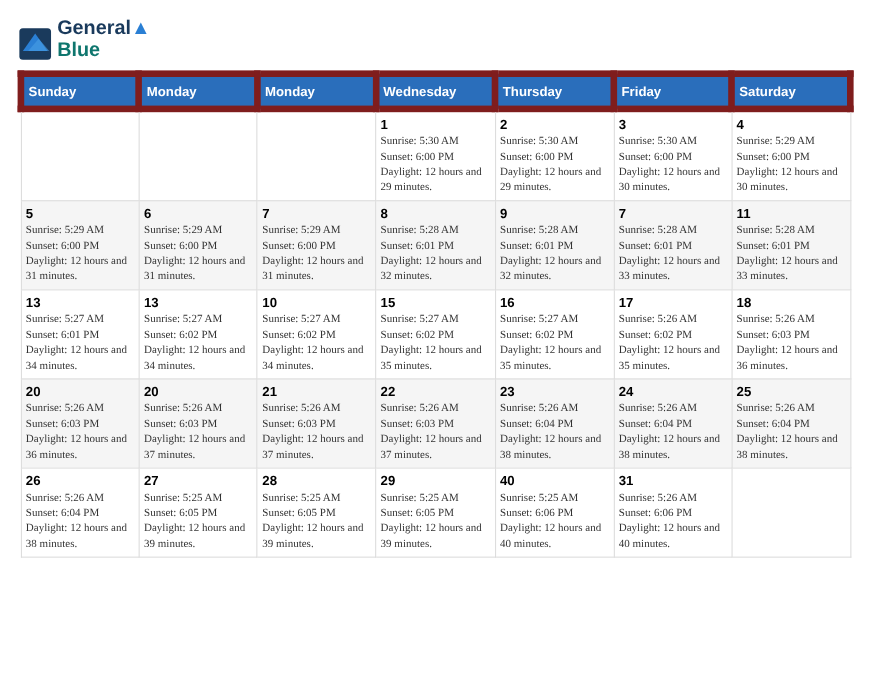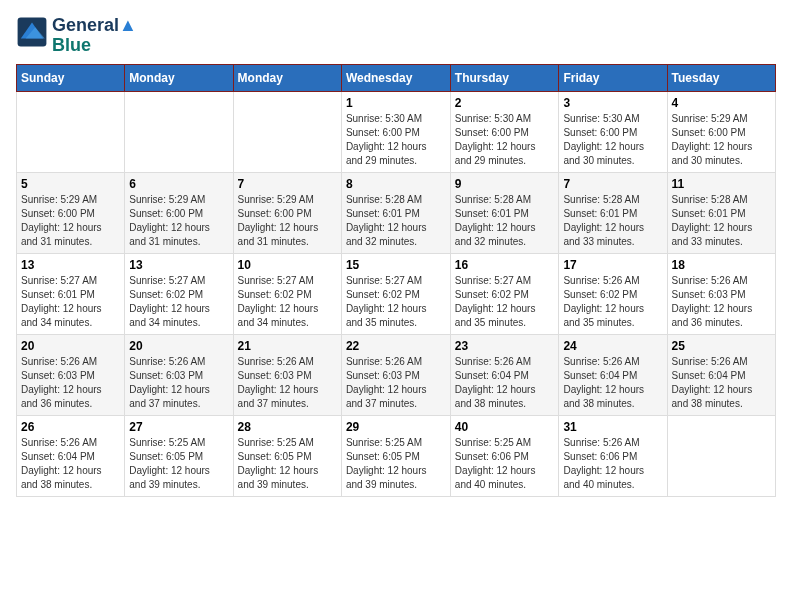--- a/index.html
+++ b/index.html
@@ -11,21 +11,21 @@
       padding: 16px;
     }
     .header-area {
       display: flex;
       justify-content: space-between;
       align-items: flex-start;
       margin-bottom: 8px;
     }
     .logo {
       display: flex;
-      align-items: flex-start;
+      align-items: flex-end;
       gap: 4px;
     }
     .logo-text {
       font-size: 18px;
       font-weight: bold;
       color: #1a3a5c;
       line-height: 1.1;
     }
     .logo-text span {
       color: #2a7fd4;
@@ -50,21 +50,21 @@
       width: 100%;
       border-collapse: collapse;
       font-size: 11px;
     }
     thead tr th {
       background-color: #2a6ebb;
       color: #fff;
       padding: 6px 4px;
       text-align: left;
       font-size: 12px;
-      border: 1px solid #7f1d1d;
+      border: 6px solid #7f1d1d;
     }
     tbody tr td {
       vertical-align: top;
       padding: 4px;
       border: 1px solid #ddd;
       min-height: 80px;
       width: 110px;
     }
     tbody tr:nth-child(even) td {
       background-color: #f5f5f5;
@@ -74,20 +74,21 @@
     }
     .day-num {
       font-weight: bold;
       font-size: 12px;
       margin-bottom: 2px;
     }
     .day-detail {
       font-size: 10px;
       color: #333;
       line-height: 1.4;
+      font-family: Liberation Serif, serif;
     }
   </style>
 </head>
 <body>
 
 <div class="header-area">
   <div class="logo">
     <svg class="logo-icon" viewBox="0 0 40 40">
       <rect x="2" y="2" width="36" height="36" rx="4" fill="#1a3a5c"></rect>
       <polygon points="20,8 34,28 6,28" fill="#2a7fd4"></polygon>
@@ -106,21 +107,21 @@
 
 <table>
   <thead>
     <tr>
     <th>Sunday</th>
         <th>Monday</th>
         <th>Monday</th>
         <th>Wednesday</th>
         <th>Thursday</th>
         <th>Friday</th>
-        <th>Tuesday</th>
+        <th>Saturday</th>
       </tr>
   </thead>
   <tbody id="calendar-body">
   <tr>
         <td></td>
         <td></td>
         <td></td>
         <td>
           <div class="day-num">1</div>
           <div class="day-detail" style="white-space: pre-line;">Sunrise: 5:30 AM

